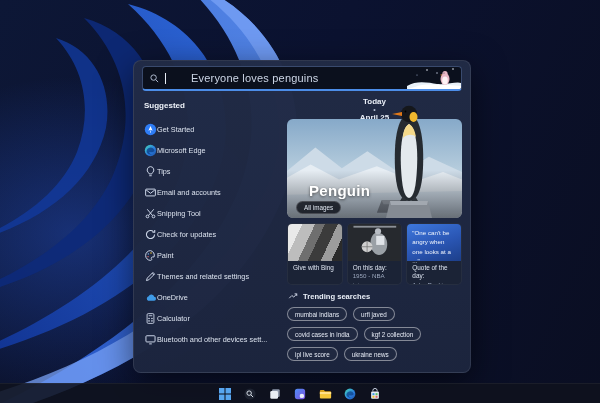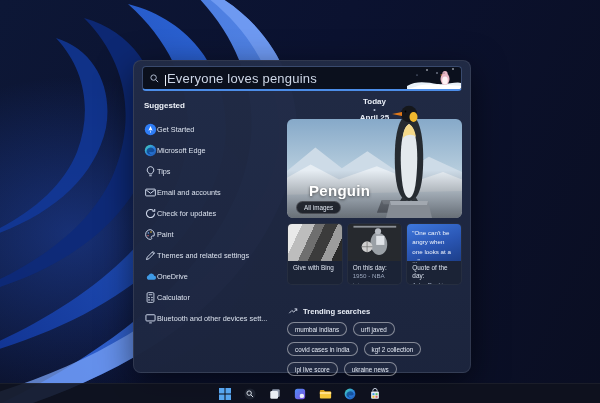--- a/index.html
+++ b/index.html
@@ -24,21 +24,21 @@
   .tb-icon svg{display:block;}
   
   .panel{position:absolute;left:133px;top:60px;width:338px;height:313px;z-index:2;
     background:linear-gradient(180deg,rgba(33,43,70,.985),rgba(28,37,62,.985));
     border:1px solid rgba(255,255,255,.09);border-radius:8px;
     box-shadow:0 10px 34px rgba(0,0,0,.55);box-sizing:border-box;}
   .searchbox{position:absolute;left:8px;right:8px;top:5px;height:25px;box-sizing:border-box;
     background:#0b101d;border:1px solid #394a6e;border-bottom:2px solid #4c8de8;
     border-radius:4px;display:flex;align-items:center;padding:0 0 0 7px;overflow:hidden;}
   .searchbox .mag{flex:0 0 auto;margin-right:6px;}
-  .searchtext{flex:1;display:flex;align-items:flex-end;font-size:13px;color:#cdd6e6;letter-spacing:.2px;white-space:nowrap;overflow:hidden;}
+  .searchtext{flex:1;display:flex;align-items:flex-end;font-size:11px;color:#cdd6e6;letter-spacing:.2px;white-space:nowrap;overflow:hidden;gap:24px;}
   .caret{width:1px;height:11px;background:#e8edf5;margin-right:1px;}
   .sb-deco{flex:0 0 auto;width:54px;height:23px;align-self:flex-end;}
   .panel-body{position:absolute;left:8px;right:8px;top:36px;bottom:6px;display:flex;}
   
   .sidebar{width:137px;flex:0 0 auto;padding-top:2px;}
   .sb-title{font-size:8px;font-weight:bold;color:#eef2f9;margin:2px 0 9px 2px;}
   .sb-item{height:21px;display:flex;align-items:center;padding-left:2px;cursor:default;border-radius:4px;}
   .sb-item .ic{width:13px;height:13px;flex:0 0 auto;display:flex;align-items:center;justify-content:center;}
   .sb-item .lb{font-size:7.3px;color:#dbe2ee;white-space:nowrap;overflow:hidden;text-overflow:ellipsis;max-width:115px;}
   
@@ -66,21 +66,21 @@
   .card{flex:1;border-radius:5px;overflow:hidden;background:#1b2336;display:flex;flex-direction:column;border:1px solid rgba(255,255,255,.05);box-sizing:border-box;}
   .card-img{height:37px;position:relative;flex:0 0 auto;}
   .card-img.bing{background:linear-gradient(115deg,#e9e9e9 0 20%,#bdbdbd 20% 38%,#6f6f6f 38% 52%,#3b3b3b 52% 70%,#9c9c9c 70% 85%,#2b2b2b 85%);}
   .card-img.otd{background:#26292e;}
   .card-img.quote{background:linear-gradient(160deg,#3e78dd 0%,#2a56b4 55%,#1d3f8a 100%);
     padding:4px 5px;box-sizing:border-box;color:#f2f6fd;font-size:6.2px;line-height:1.5;height:37px;}
   .card-cap{flex:1;padding:3px 5px 2px 5px;}
   .cap1{font-size:6.4px;color:#dde4f0;line-height:1.3;}
   .cap2{font-size:6.2px;color:#9aa6bc;line-height:1.35;}
   
-  .trending{margin-top:21px;}
+  .trending{margin-top:6px;}
   .tr-head{display:flex;align-items:center;gap:5px;margin:0 0 6px 1px;}
   .tr-head .tt{font-size:7.6px;font-weight:bold;color:#e9eef7;}
   .chips{display:flex;flex-wrap:wrap;gap:6px 6px;}
   .chip{border:1px solid rgba(255,255,255,.45);border-radius:9px;padding:2.5px 7px;
     font-size:6.3px;color:#e6ebf5;white-space:nowrap;background:rgba(255,255,255,.02);}
 </style>
 </head>
 <body>
 
 <div class="wallpaper">
@@ -175,20 +175,30 @@
       <div class="sb-item">
         <span class="ic">
           <svg width="13" height="13" viewBox="0 0 16 16" fill="none" stroke="#cfd8ea" stroke-width="1.2">
               <rect x="2" y="3.8" width="12" height="8.4" rx="1"></rect>
               <path d="M2.6 4.8 L8 9 L13.4 4.8"></path>
             </svg>
         </span>
         <span class="lb">Email and accounts</span>
       </div>
 
+      <div class="sb-item">
+        <span class="ic">
+          <svg width="13" height="13" viewBox="0 0 16 16" fill="none" stroke="#cfd8ea" stroke-width="1.2">
+              <circle cx="4.3" cy="11.6" r="1.7"></circle>
+              <circle cx="11.7" cy="11.6" r="1.7"></circle>
+              <path d="M5.6 10.4 L12 2.8 M10.4 10.4 L4 2.8"></path>
+            </svg>
+        </span>
+        <span class="lb">Snipping Tool</span>
+      </div>
 
       <div class="sb-item">
         <span class="ic">
           <svg width="13" height="13" viewBox="0 0 16 16" fill="none" stroke="#cfd8ea" stroke-width="1.3">
               <path d="M13 8 a5 5 0 1 1 -1.4 -3.5"></path>
               <path d="M13.2 2.4 L13.2 5.2 L10.4 5.2"></path>
             </svg>
         </span>
         <span class="lb">Check for updates</span>
       </div>

